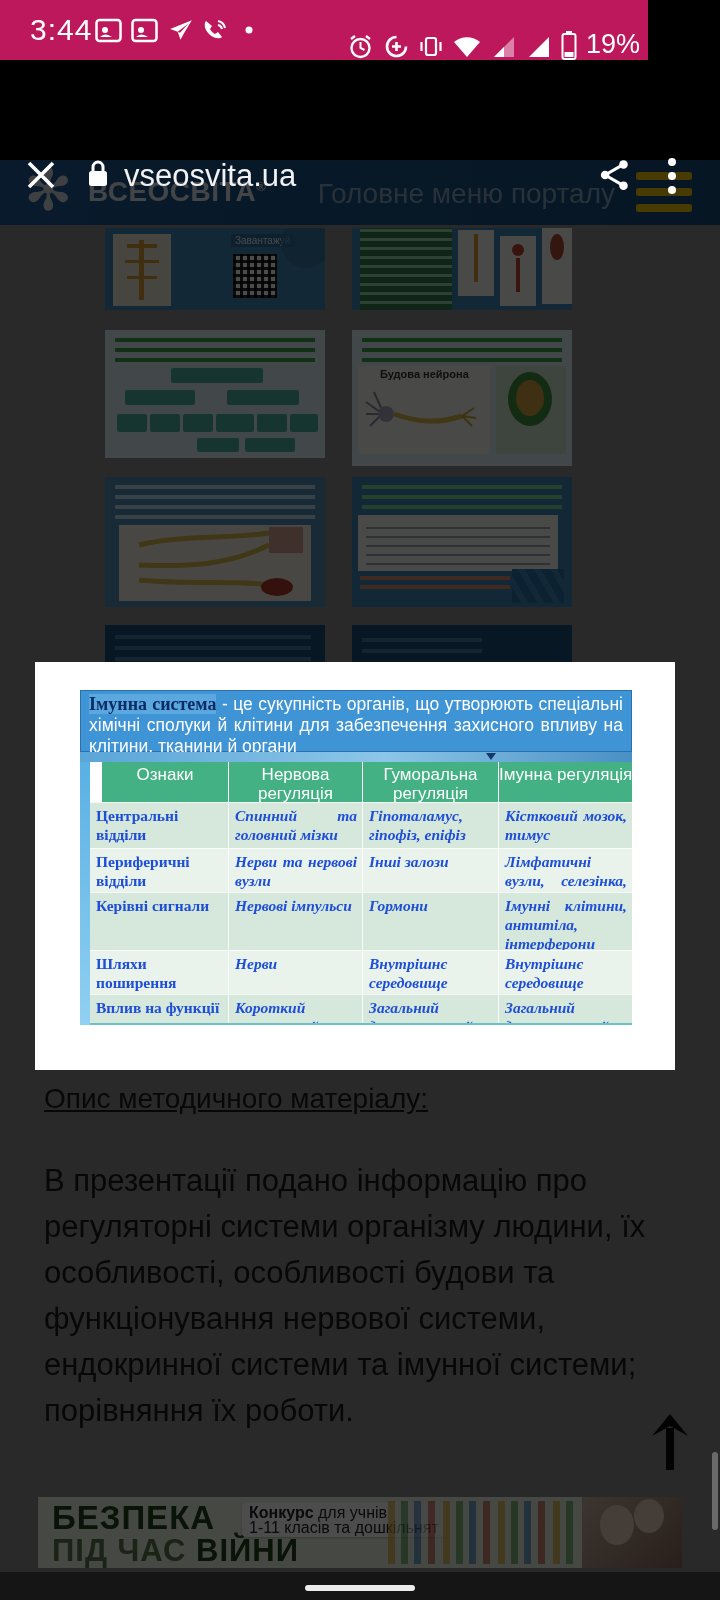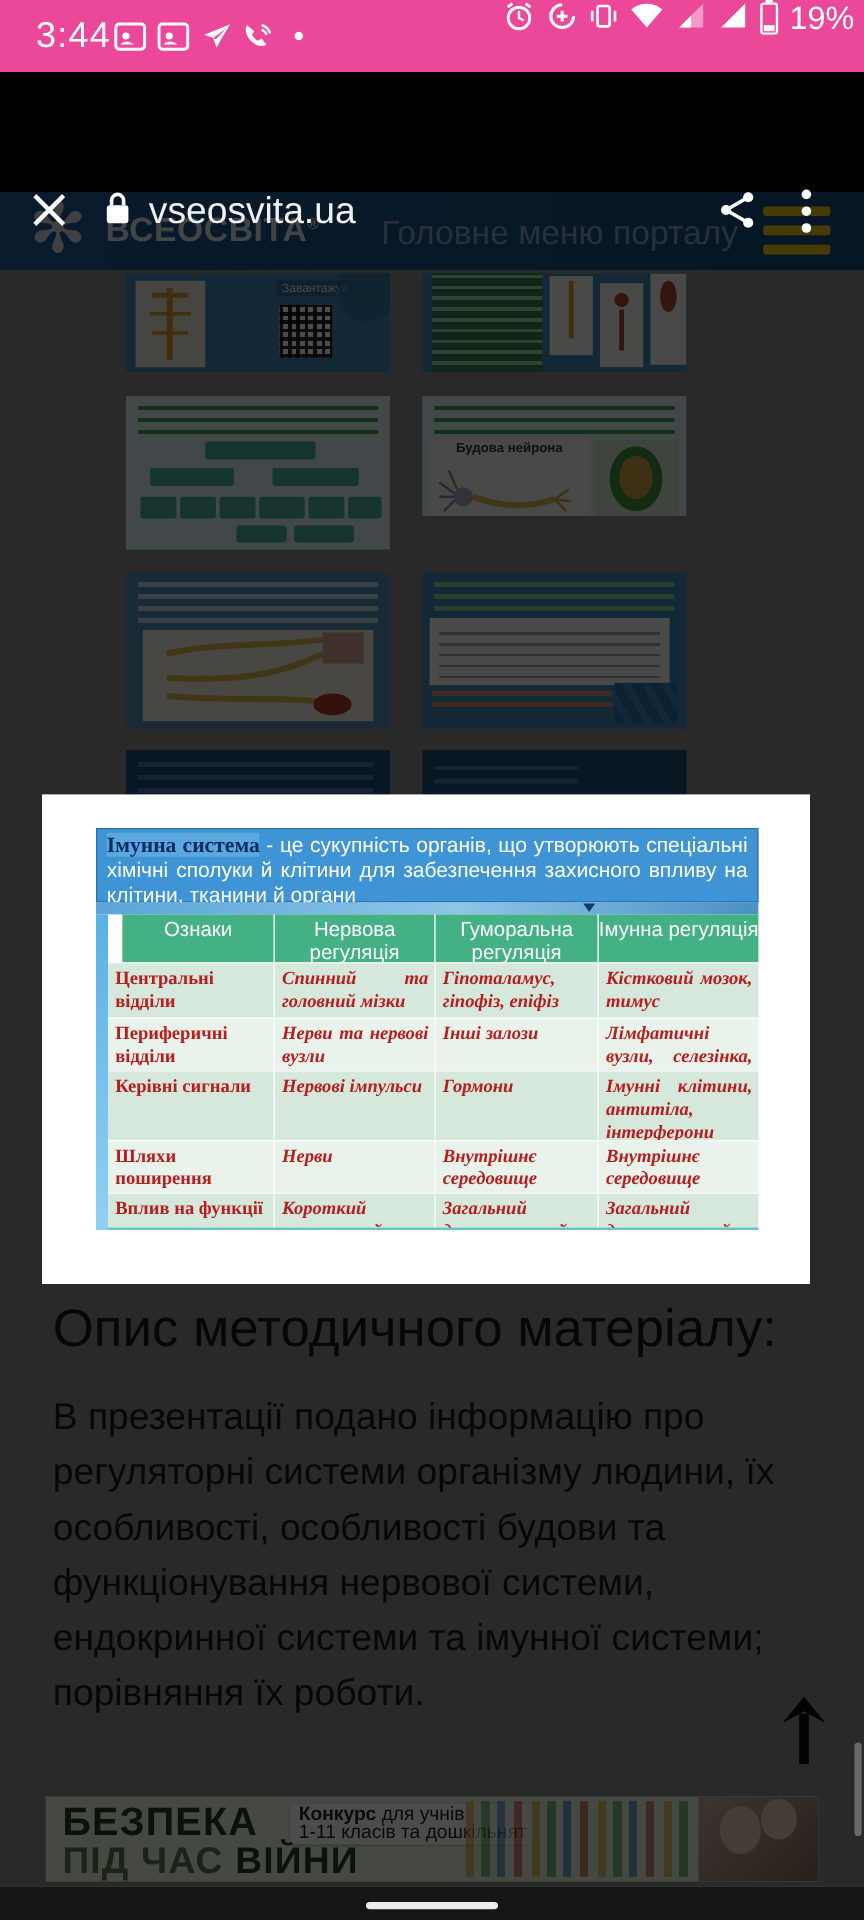--- a/index.html
+++ b/index.html
@@ -1,24 +1,24 @@
 <!DOCTYPE html>
 <html><head>
 <meta charset="utf-8">
 <style>
   html,body{margin:0;padding:0;background:#000;}
   #screen{position:relative;width:720px;height:1600px;overflow:hidden;background:#000;
           font-family:"Liberation Sans",sans-serif;}
   .abs{position:absolute;}
 
   
-  #status-bar{left:0;top:0;width:720px;height:60px;background:#ec4899;color:#fff;z-index:70;}
+  #status-bar{left:0;top:0;width:648px;height:60px;background:#be185d;color:#fff;z-index:70;}
   #clock{left:30px;top:13px;font-size:30px;letter-spacing:1px;}
   .sic{top:17px;}
-  #sb-right{right:8px;top:0;height:60px;display:flex;align-items:flex-start;gap:9px;}
+  #sb-right{right:8px;top:0;height:60px;display:flex;align-items:flex-end;gap:9px;}
   #battery-pct{font-size:27px;color:#fff;}
 
   
   #browser-bar{left:0;top:60px;width:720px;height:100px;background:#000;z-index:70;}
   #url-text{left:124px;top:98px;font-size:31px;color:#f1f1f1;}
 
   
   #site-header{left:0;top:160px;width:720px;height:65px;background:linear-gradient(90deg,#1c5992,#174a77);z-index:1;}
   #logo-flake{left:24px;top:-4px;font-size:58px;color:#cfd6de;}
   #logo-text{left:88px;top:16px;font-size:28px;font-weight:bold;color:#dde3ea;letter-spacing:.5px;}
@@ -26,21 +26,21 @@
   #menu-label{right:105px;top:18px;font-size:28px;color:#88a6bf;}
   #hamburger{right:28px;top:12px;width:56px;}
   #hamburger div{height:8px;background:#edc70c;border-radius:2px;margin-bottom:8px;}
 
   
   #page{left:0;top:225px;width:720px;height:1375px;background:#8a8a8a;z-index:1;}
   .thumb{position:absolute;overflow:hidden;}
   .tl1{left:105px;top:3px;width:220px;height:82px;background:#3f86b8;}
   .tr1{left:352px;top:3px;width:220px;height:82px;background:#3f86b8;}
   .tl2{left:105px;top:105px;width:220px;height:128px;background:#ddeef7;}
-  .tr2{left:352px;top:105px;width:220px;height:100px;background:#ddeef7;}
+  .tr2{left:352px;top:105px;width:220px;height:136px;background:#ddeef7;}
   .tl3{left:105px;top:252px;width:220px;height:130px;background:#4d8cb4;}
   .tr3{left:352px;top:252px;width:220px;height:130px;background:#3f86b8;}
   .tl4{left:105px;top:400px;width:220px;height:75px;background:#1d4f78;}
   .tr4{left:352px;top:400px;width:220px;height:75px;background:#1d4f78;}
   .bodycard{position:absolute;background:#ece6d6;}
   .spine{position:absolute;background:#d99a30;}
   .qr{position:absolute;width:44px;height:44px;background-color:#fff;
       background-image:repeating-linear-gradient(0deg,rgba(0,0,0,.85) 0 3px,transparent 3px 7px),
                        repeating-linear-gradient(90deg,rgba(0,0,0,.85) 0 3px,transparent 3px 7px);}
   .qrlabel{position:absolute;font-size:10px;color:#e8f2fa;background:#2f6d9c;padding:1px 4px;}
@@ -69,30 +69,30 @@
   #slide-strip{left:0;top:62px;width:552px;height:10px;background:linear-gradient(90deg,#5aa5d8,#8cc6e8 55%,#4a90c4);}
   #slide-marker{left:406px;top:63px;width:0;height:0;border-left:5px solid transparent;border-right:5px solid transparent;border-top:7px solid #123a6e;}
   #tbl-stripe{left:0;top:72px;width:10px;height:263px;background:linear-gradient(180deg,#5ab0e4,#90d0f2);}
   #tbl{left:10px;top:72px;width:542px;height:263px;display:grid;
        grid-template-columns:138px 134px 136px 134px;
        grid-template-rows:40px 46px 44px 58px 44px 31px;}
   .th{background:#43b184;color:#fff;font-size:17px;line-height:19px;text-align:center;
       border-left:1px solid #fff;padding-top:3px;}
   .th:first-child{border-left:none;margin-left:12px;}
   .td{font-family:"Liberation Serif",serif;font-weight:bold;font-size:15.5px;line-height:19px;
-      color:#b91c1c;padding:3px 5px 0 6px;border-left:1px solid rgba(255,255,255,.9);
+      color:#1d4ed8;padding:3px 5px 0 6px;border-left:1px solid rgba(255,255,255,.9);
       border-top:1px solid rgba(255,255,255,.75);overflow:hidden;text-align:justify;}
   .td.it{font-style:italic;}
   .r-dark{background:#d6e7dc;}
   .r-light{background:#e9f3ec;}
   .nb{border-left:none;}
   #tbl-bottom{left:10px;top:333px;width:542px;height:2px;background:#6cc0c8;}
 
   
-  #desc-heading{left:44px;top:1083px;font-size:44px;color:#1a1a1a;z-index:2;}
+  #desc-heading{left:44px;top:1083px;font-size:28px;color:#1a1a1a;z-index:2;text-decoration:underline;}
   #desc-body{left:44px;top:1158px;width:634px;font-size:31px;line-height:46px;color:#1a1a1a;z-index:2;}
 
   
   #scrolltop{left:648px;top:1412px;width:44px;height:60px;z-index:2;}
 
   
   #banner{left:38px;top:1497px;width:644px;height:71px;background:#e8f2e0;z-index:2;overflow:hidden;}
   #banner-t1{left:14px;top:2px;font-size:33px;font-weight:800;color:#24401c;letter-spacing:1px;}
   #banner-t2{left:14px;top:36px;font-size:31px;color:#57764c;font-weight:600;letter-spacing:1px;}
   #banner-t2 b{color:#24401c;font-weight:800;}

